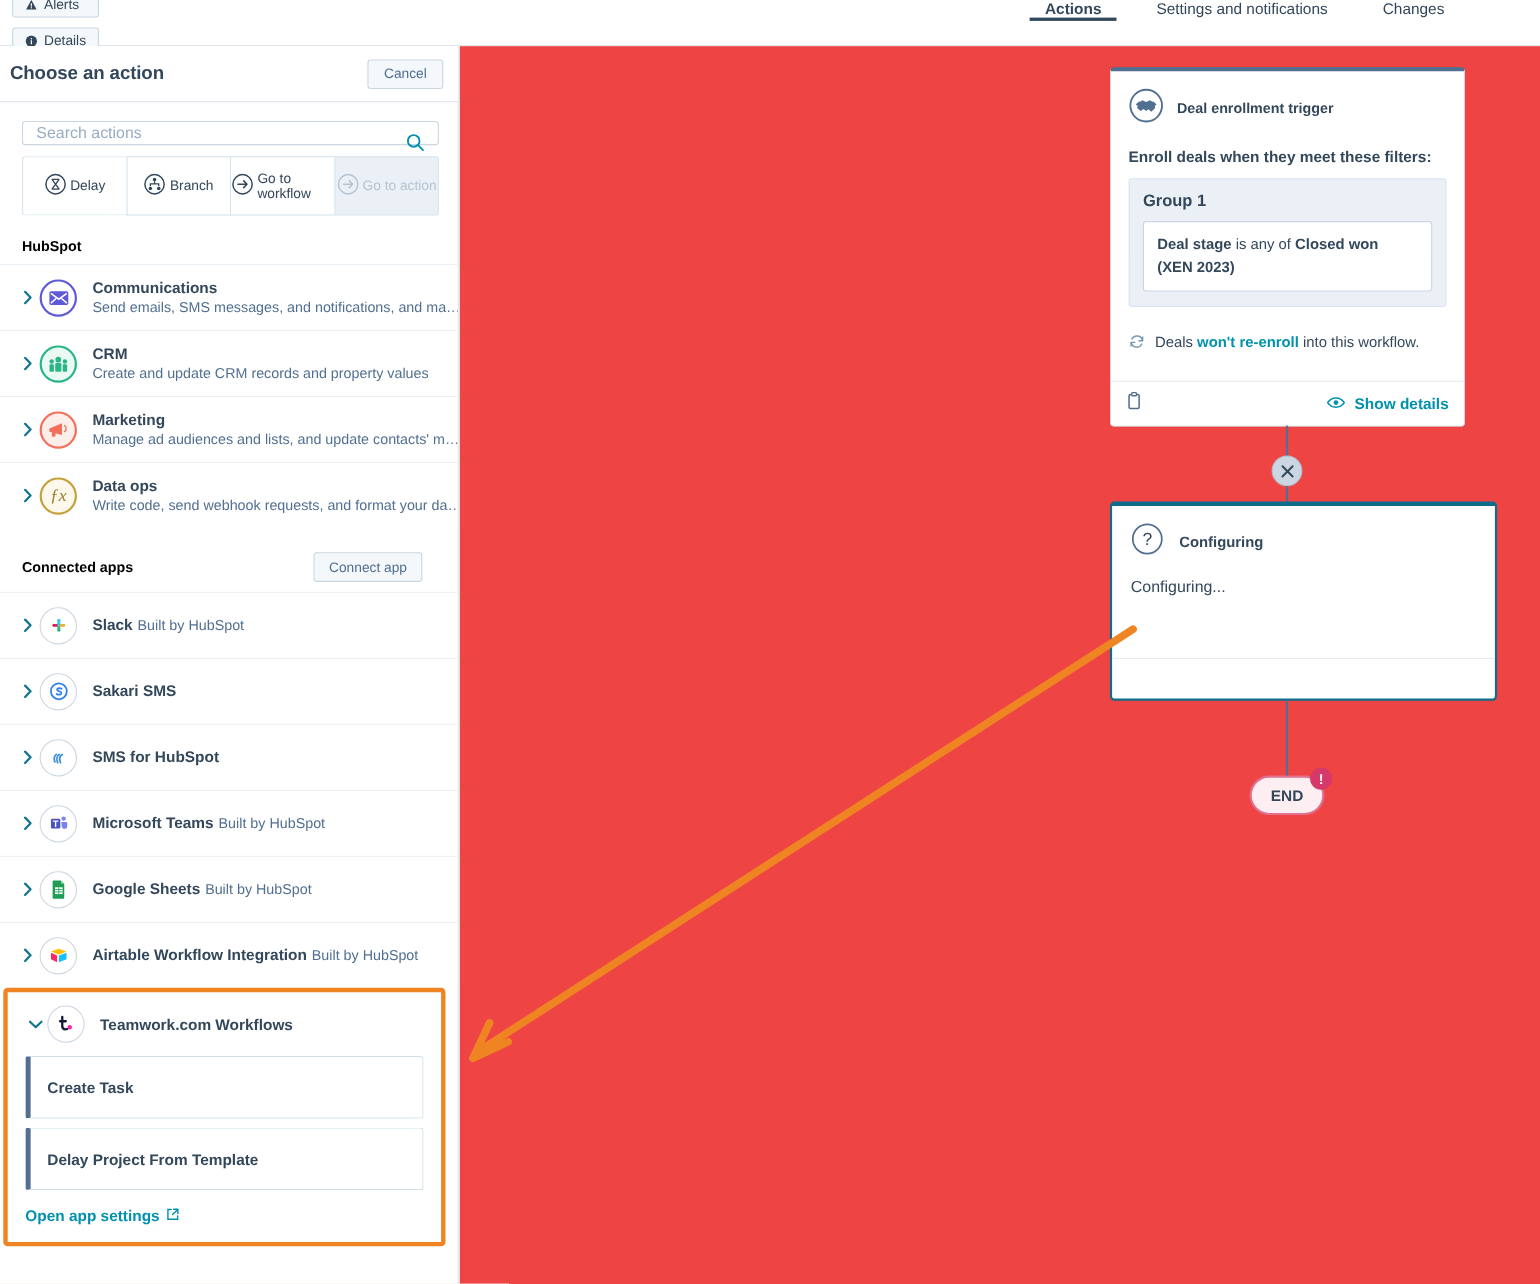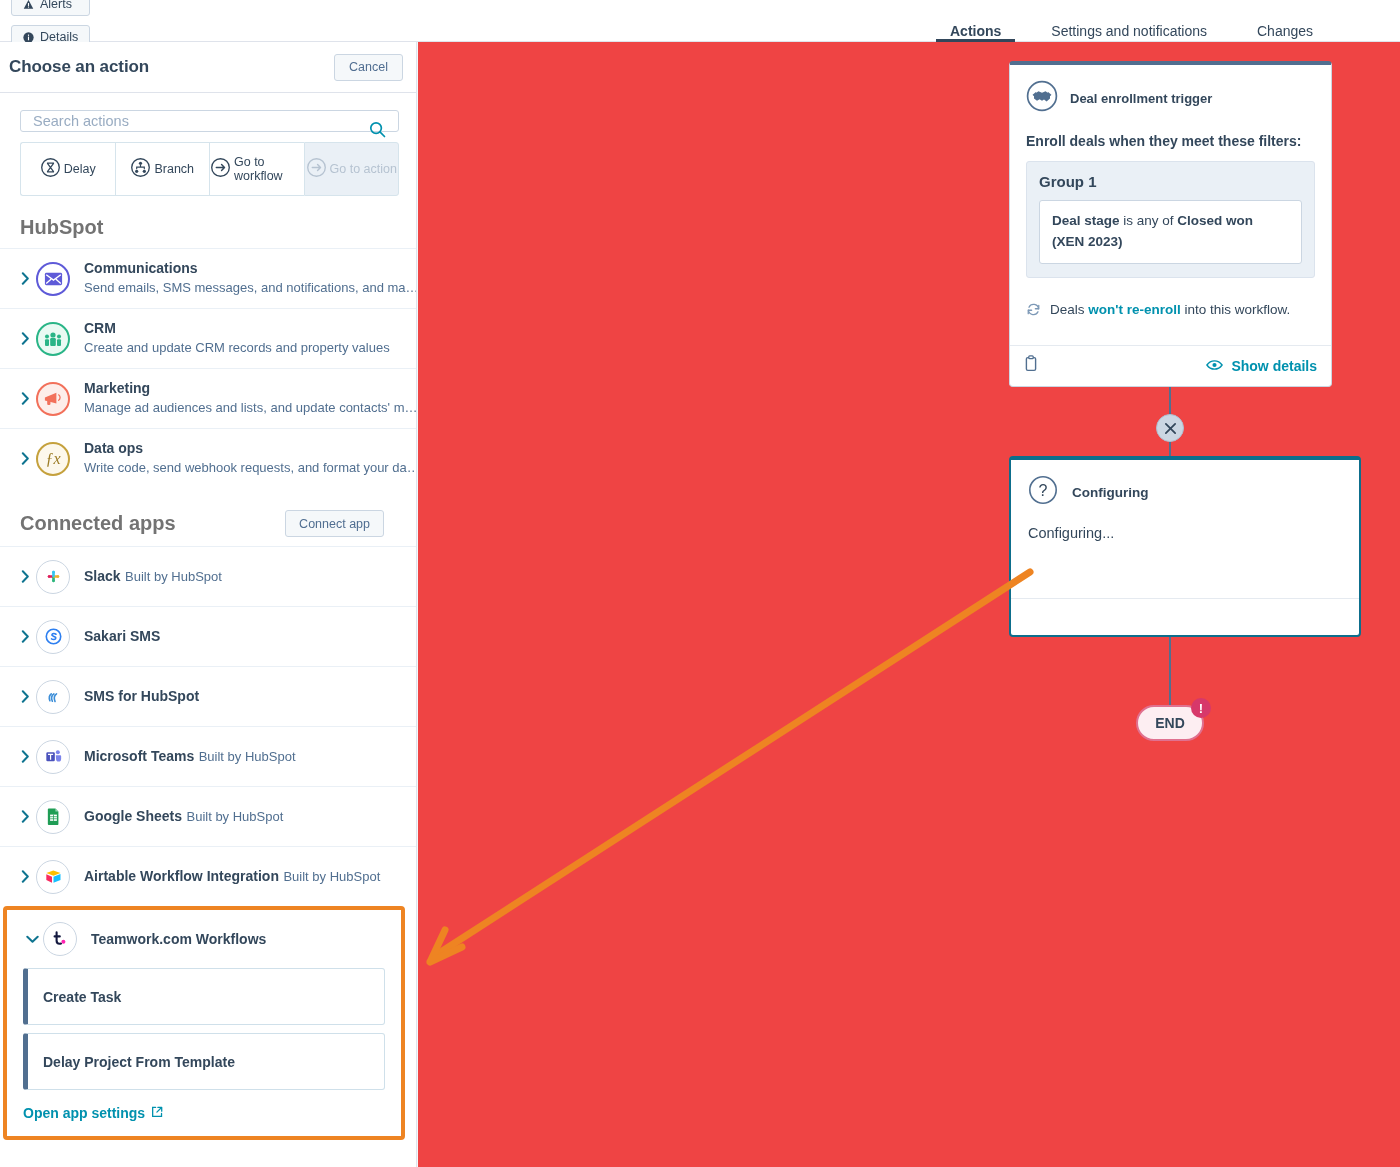--- a/index.html
+++ b/index.html
@@ -21,21 +21,21 @@
   .pill-btn {
     display: inline-flex; align-items: center; gap: 6px;
     height: 24px; padding: 0 11px;
     background: #f5f8fa; border: 1px solid #cbd6e2; border-radius: 3px;
     color: #33475b; font-size: 12.5px; font-weight: 500;
     cursor: pointer; white-space: nowrap;
   }
   .pill-btn svg { display: block; }
   .tabs {
     position: absolute; left: 936px; top: 0; height: 42px;
-    display: flex; align-items: flex-end; gap: 0;
+    display: flex; align-items: flex-start; gap: 0;
   }
   .tab {
     display: flex; align-items: center; padding: 0 14px;
     font-size: 14px; color: #33475b; cursor: pointer;
     border-bottom: 3px solid transparent; position: relative;
   }
   .tab.active { font-weight: 700; color: #33475b; border-bottom-color: #33475b; }
   .tab + .tab { margin-left: 22px; }
 
   
@@ -76,21 +76,21 @@
     display: flex; flex-direction: row; align-items: center; justify-content: center;
     gap: 3px; cursor: pointer; font-size: 12.5px; color: #33475b;
   }
   .quick-btn:first-child { border-radius: 3px 0 0 3px; }
   .quick-btn:last-child { border-right: 1px solid #d6e4ec; border-radius: 0 3px 3px 0; }
   .quick-btn.disabled { background: #eaf0f6; color: #b6c3d1; cursor: default; }
   .quick-btn.disabled svg circle, .quick-btn.disabled svg path,
   .quick-btn.disabled svg line { stroke: #b6c3d1; }
 
   .section-title {
-    font-size: 20px; font-weight: 700; color: #737373;
+    font-size: 13px; font-weight: 700; color: #000000;
     padding: 20px 20px 9px 20px;
   }
   .section-head {
     display: flex; align-items: center; justify-content: space-between;
     padding: 22px 32px 9px 20px;
   }
   .section-head .section-title { padding: 0; }
   .connect-btn {
     height: 27px; padding: 0 13px; background: #f5f8fa;
     border: 1px solid #cbd6e2; border-radius: 3px;

